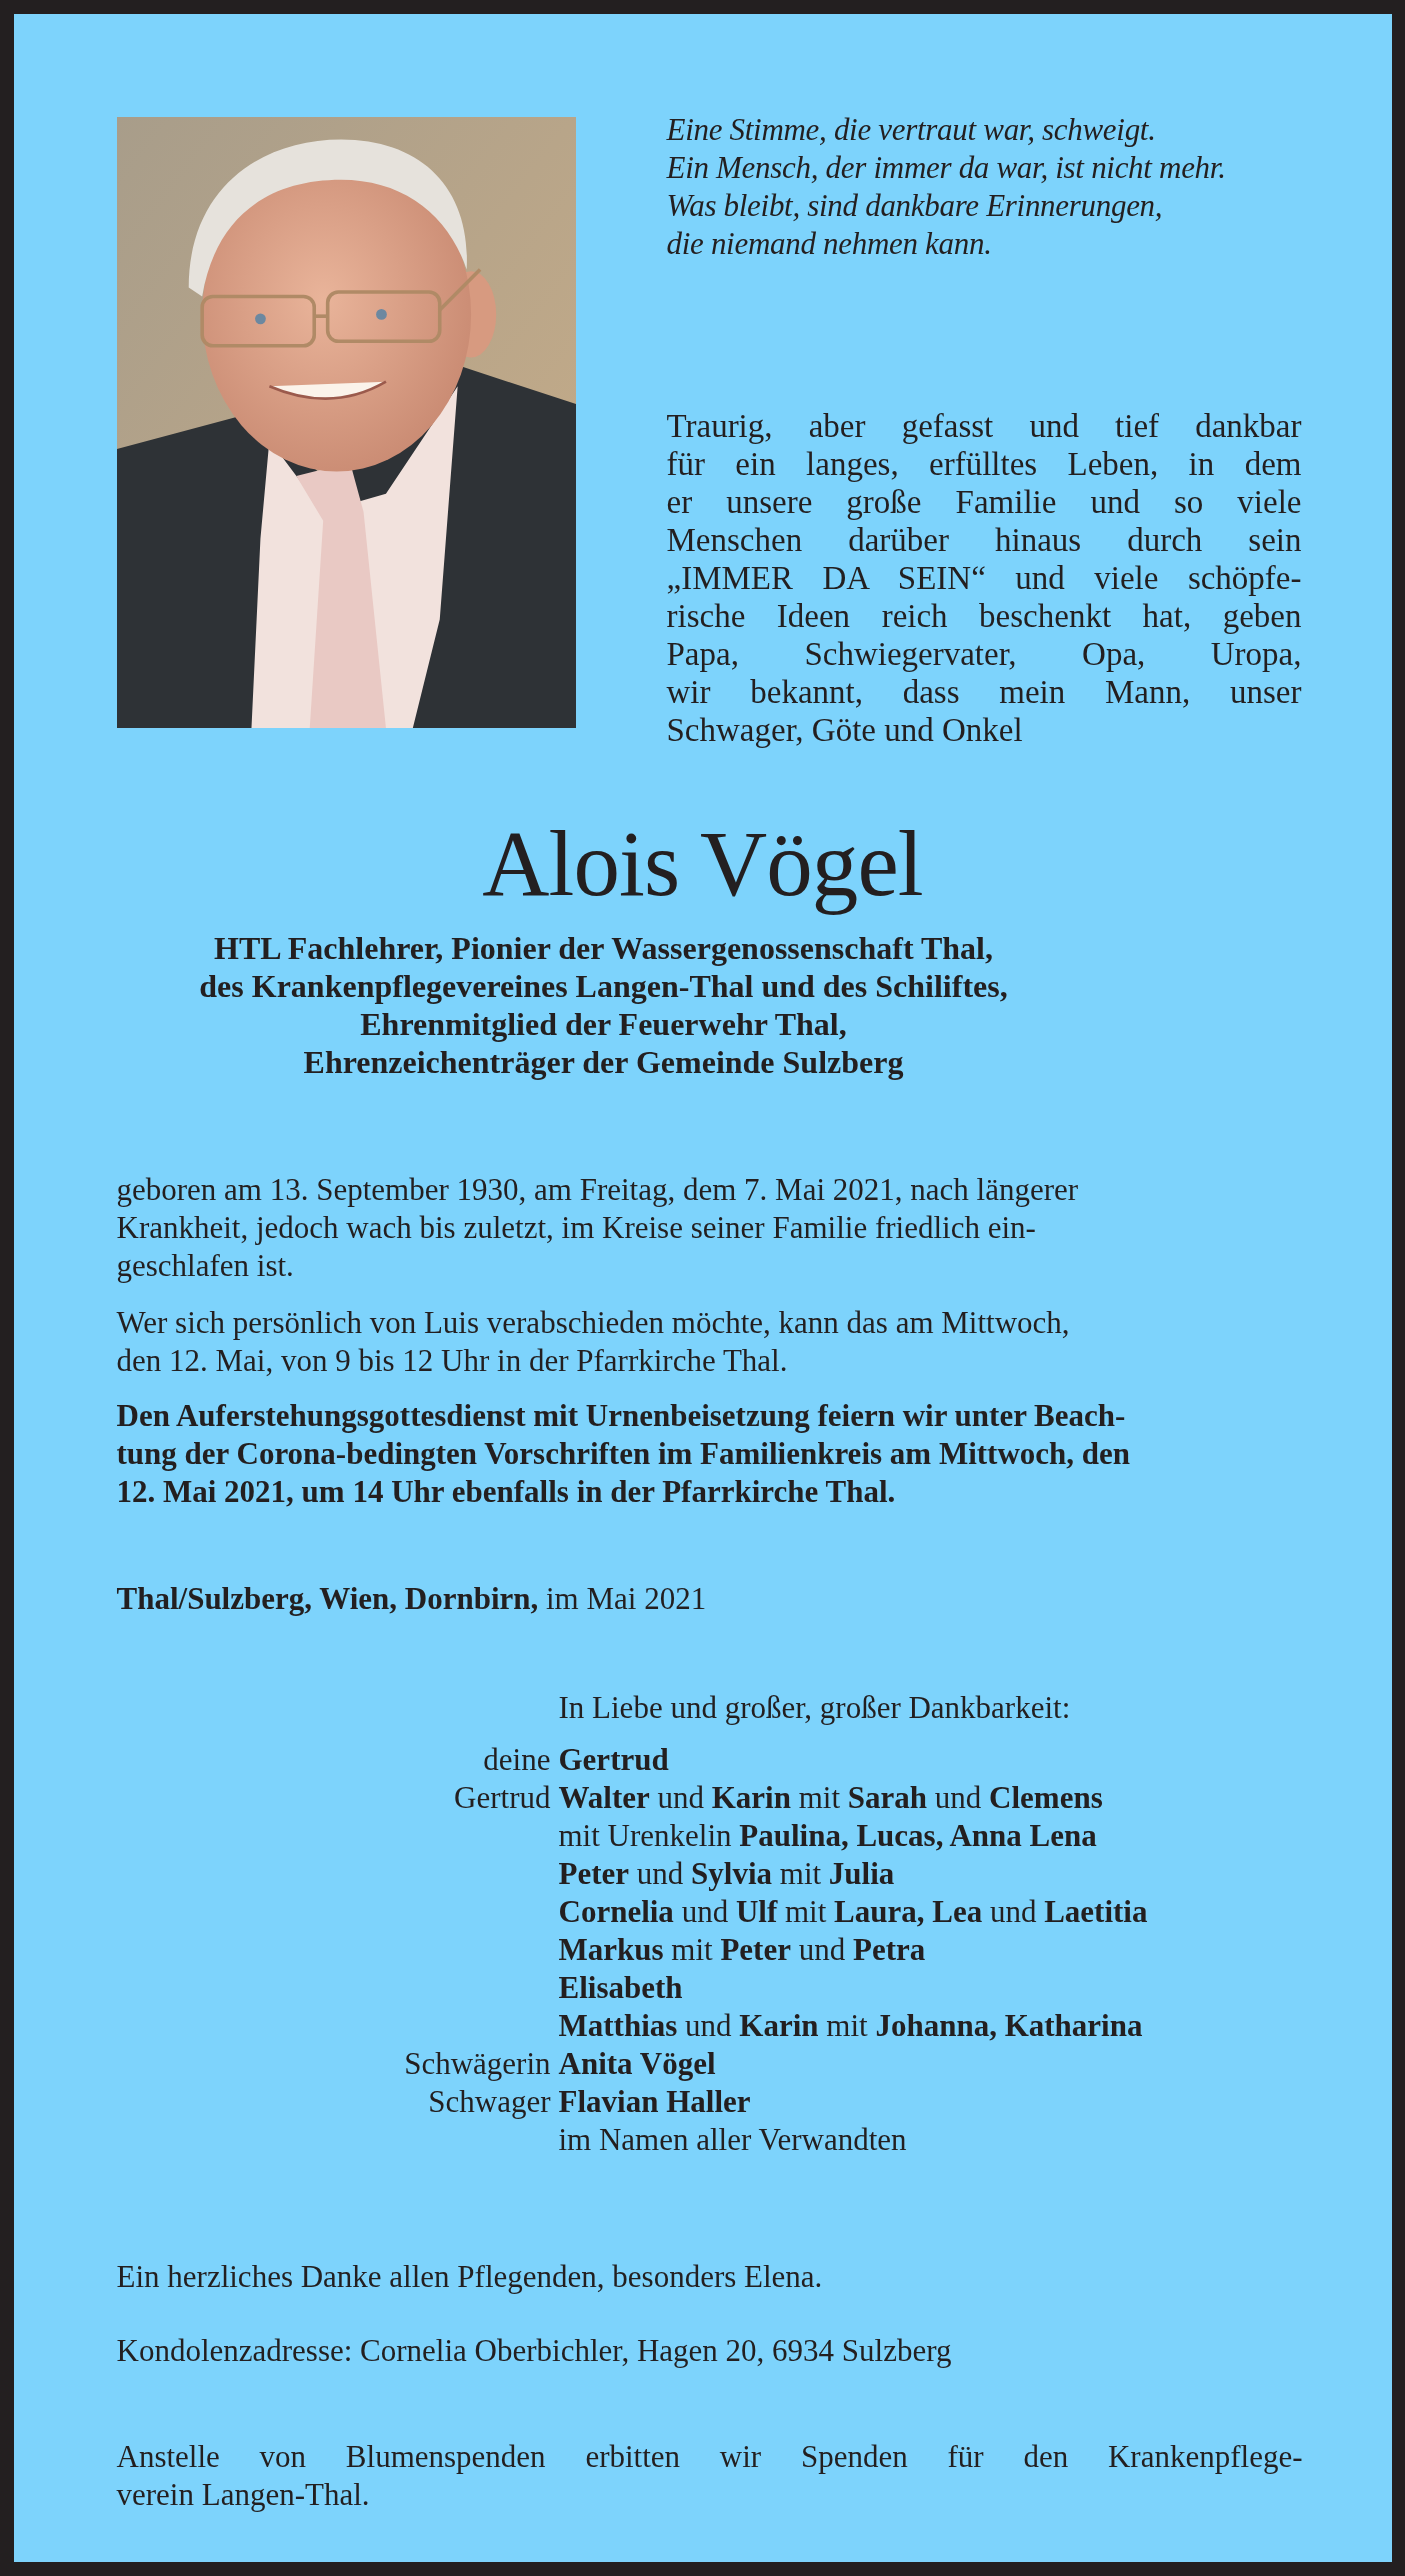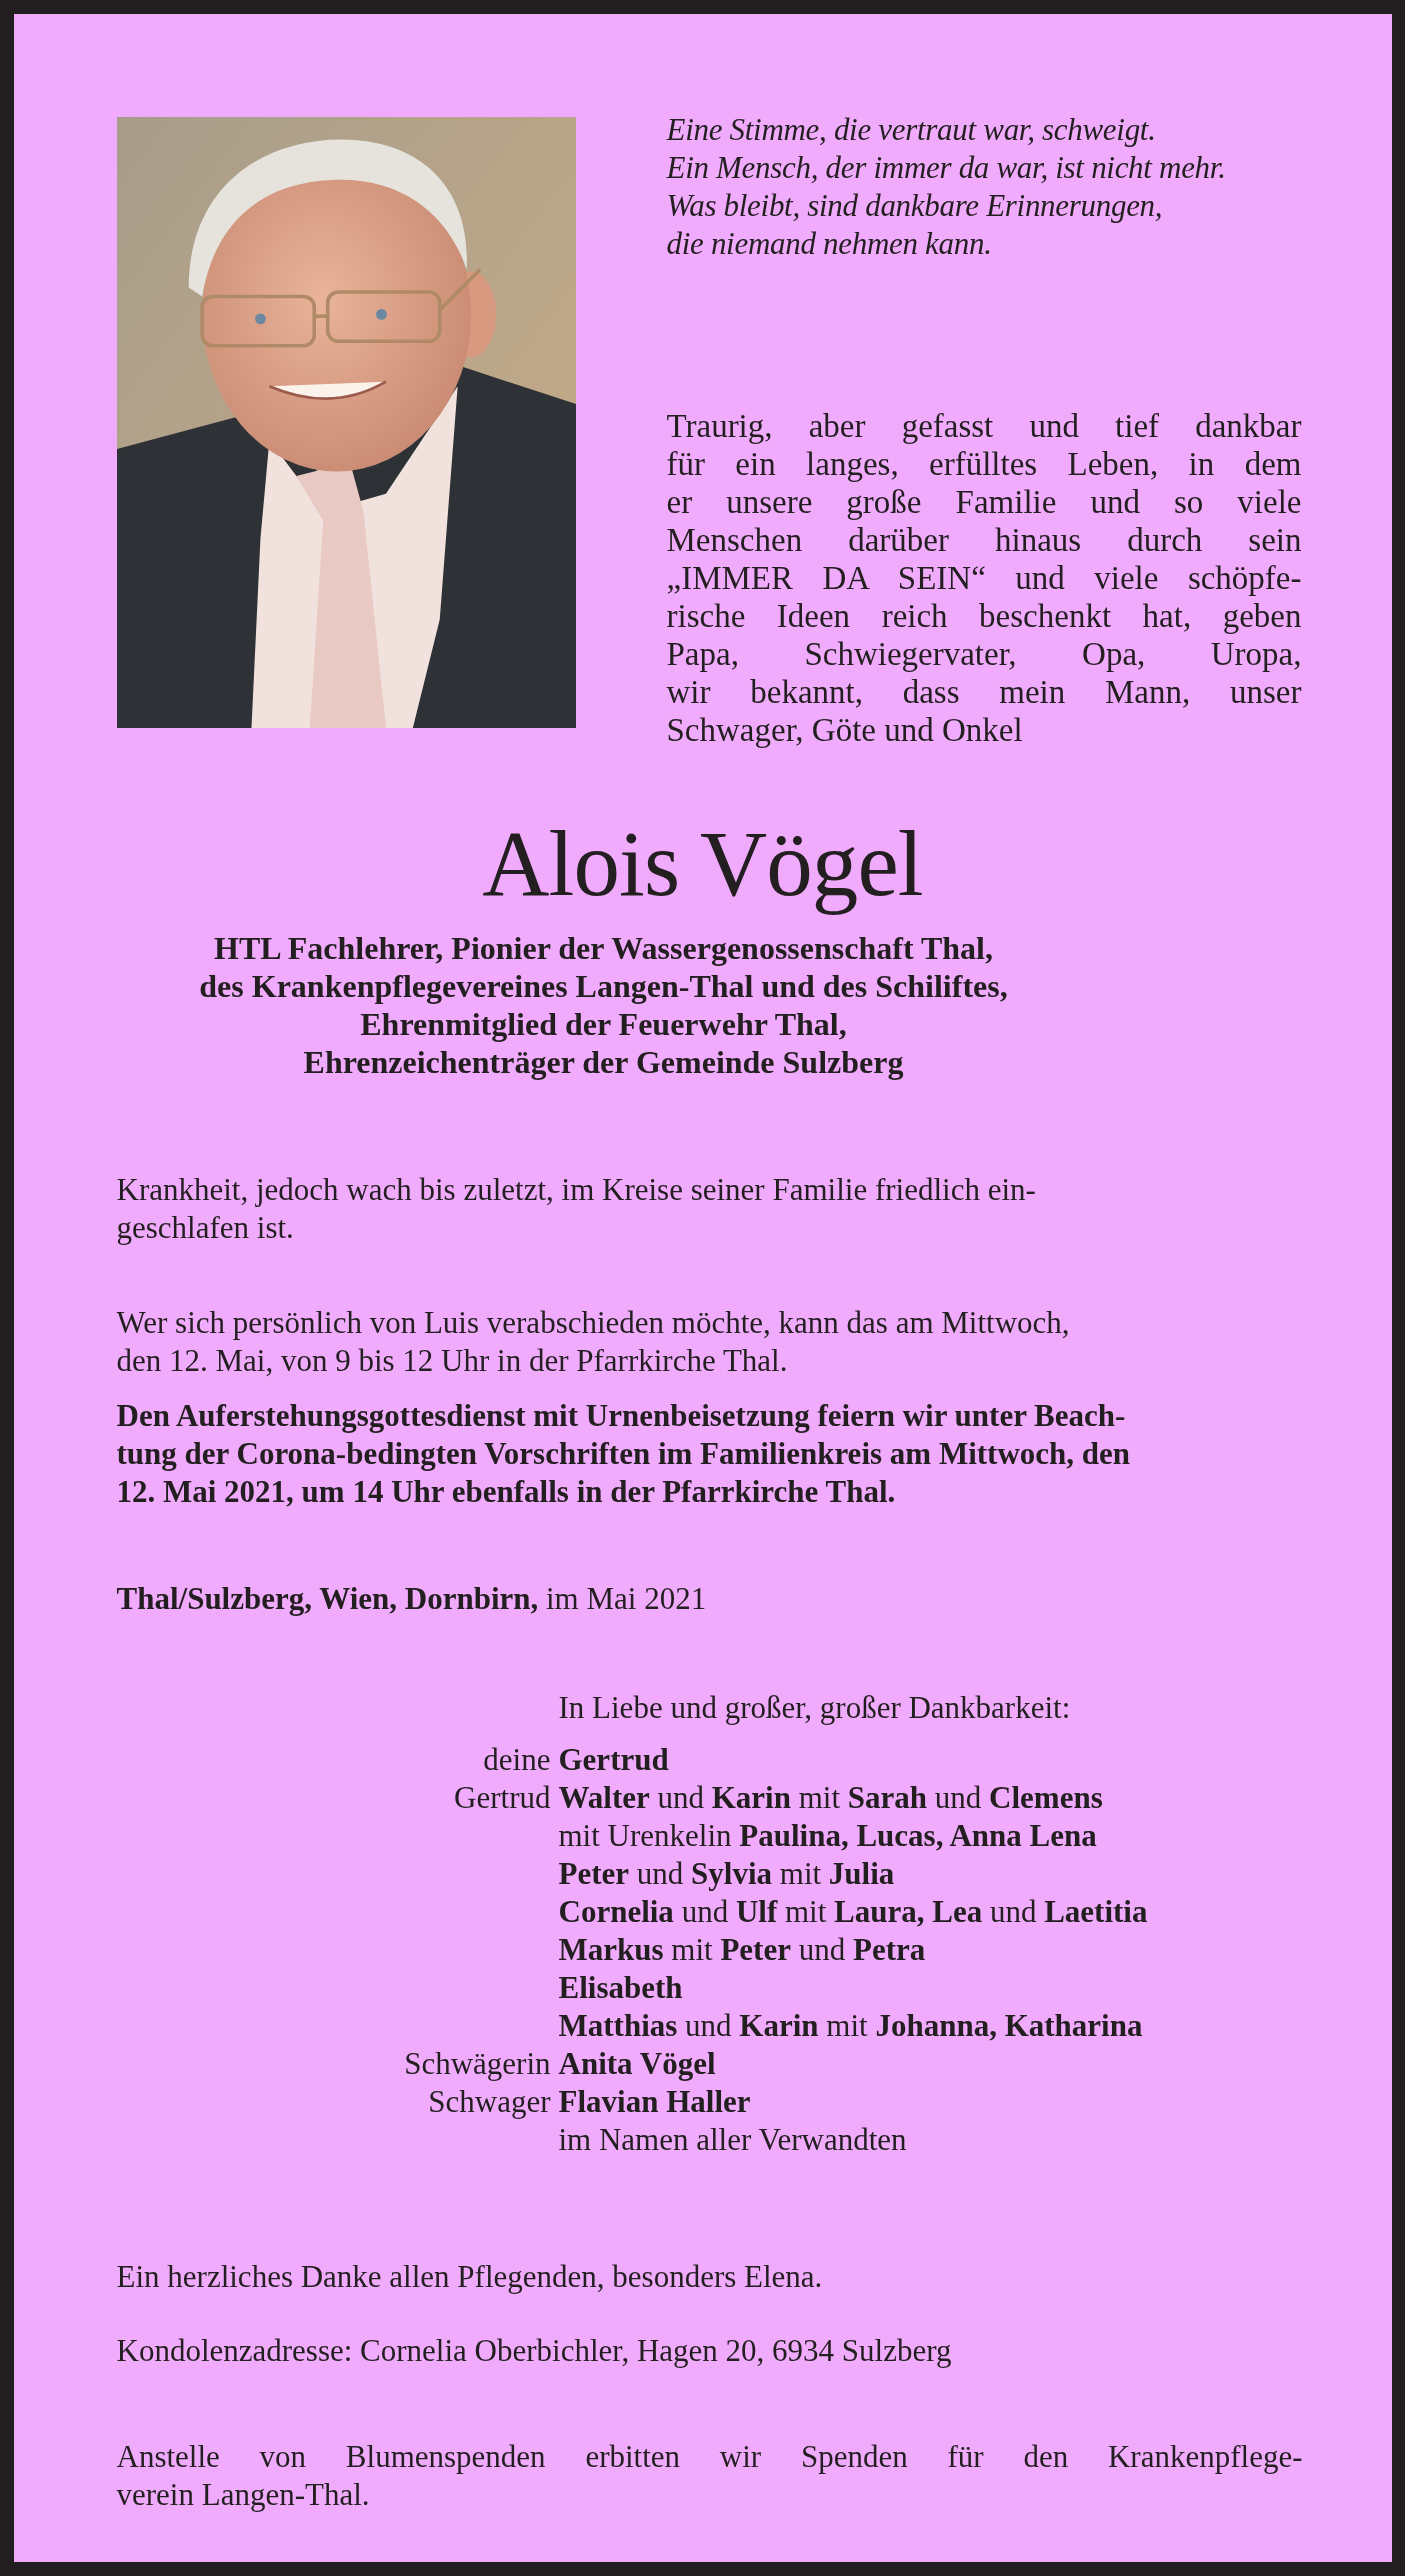--- a/index.html
+++ b/index.html
@@ -1,19 +1,19 @@
 <!DOCTYPE html>
 <html style="font-size:14.4px"><head>
 <meta charset="utf-8">
 <style>
   html, body { margin: 0; padding: 0; background: #231f20; }
   body { width: 1405px; height: 2576px; position: relative; overflow: hidden; }
   .frame {
     position: absolute; left: 13.5px; top: 13.5px; width: 1378px; height: 2548px;
-    background: #f0abfc; color: #231f20;
+    background: #7dd3fc; color: #231f20;
     font-family: "DejaVu Serif", "Liberation Serif", serif;
   }
   .photo {
     position: absolute; left: 103px; top: 103px; width: 459px; height: 611px;
     overflow: hidden; background: #b9a98e;
   }
   .photo svg { display: block; width: 100%; height: 100%; }
 
   .poem {
     position: absolute; left: 653px; top: 97px; width: 646px;
@@ -141,20 +141,21 @@
   <div class="titles">
     <div>HTL Fachlehrer, Pionier der Wassergenossenschaft Thal,</div>
     <div>des Krankenpflegevereines Langen-Thal und des Schiliftes,</div>
     <div>Ehrenmitglied der Feuerwehr Thal,</div>
     <div>Ehrenzeichenträger der Gemeinde Sulzberg</div>
   </div>
 
   <div class="body">
     <p>
       </p>
+      <div>geboren am 13. September 1930, am Freitag, dem 7. Mai 2021, nach längerer</div>
       <div>Krankheit, jedoch wach bis zuletzt, im Kreise seiner Familie friedlich ein-</div>
       <div class="last">geschlafen ist.</div>
     <p></p>
   </div>
   <div class="body" style="top:1272px;">
     <p>
       </p>
       <div>Wer sich persönlich von Luis verabschieden möchte, kann das am Mittwoch,</div>
       <div class="last">den 12. Mai, von 9 bis 12 Uhr in der Pfarrkirche Thal.</div>
     <p></p>

